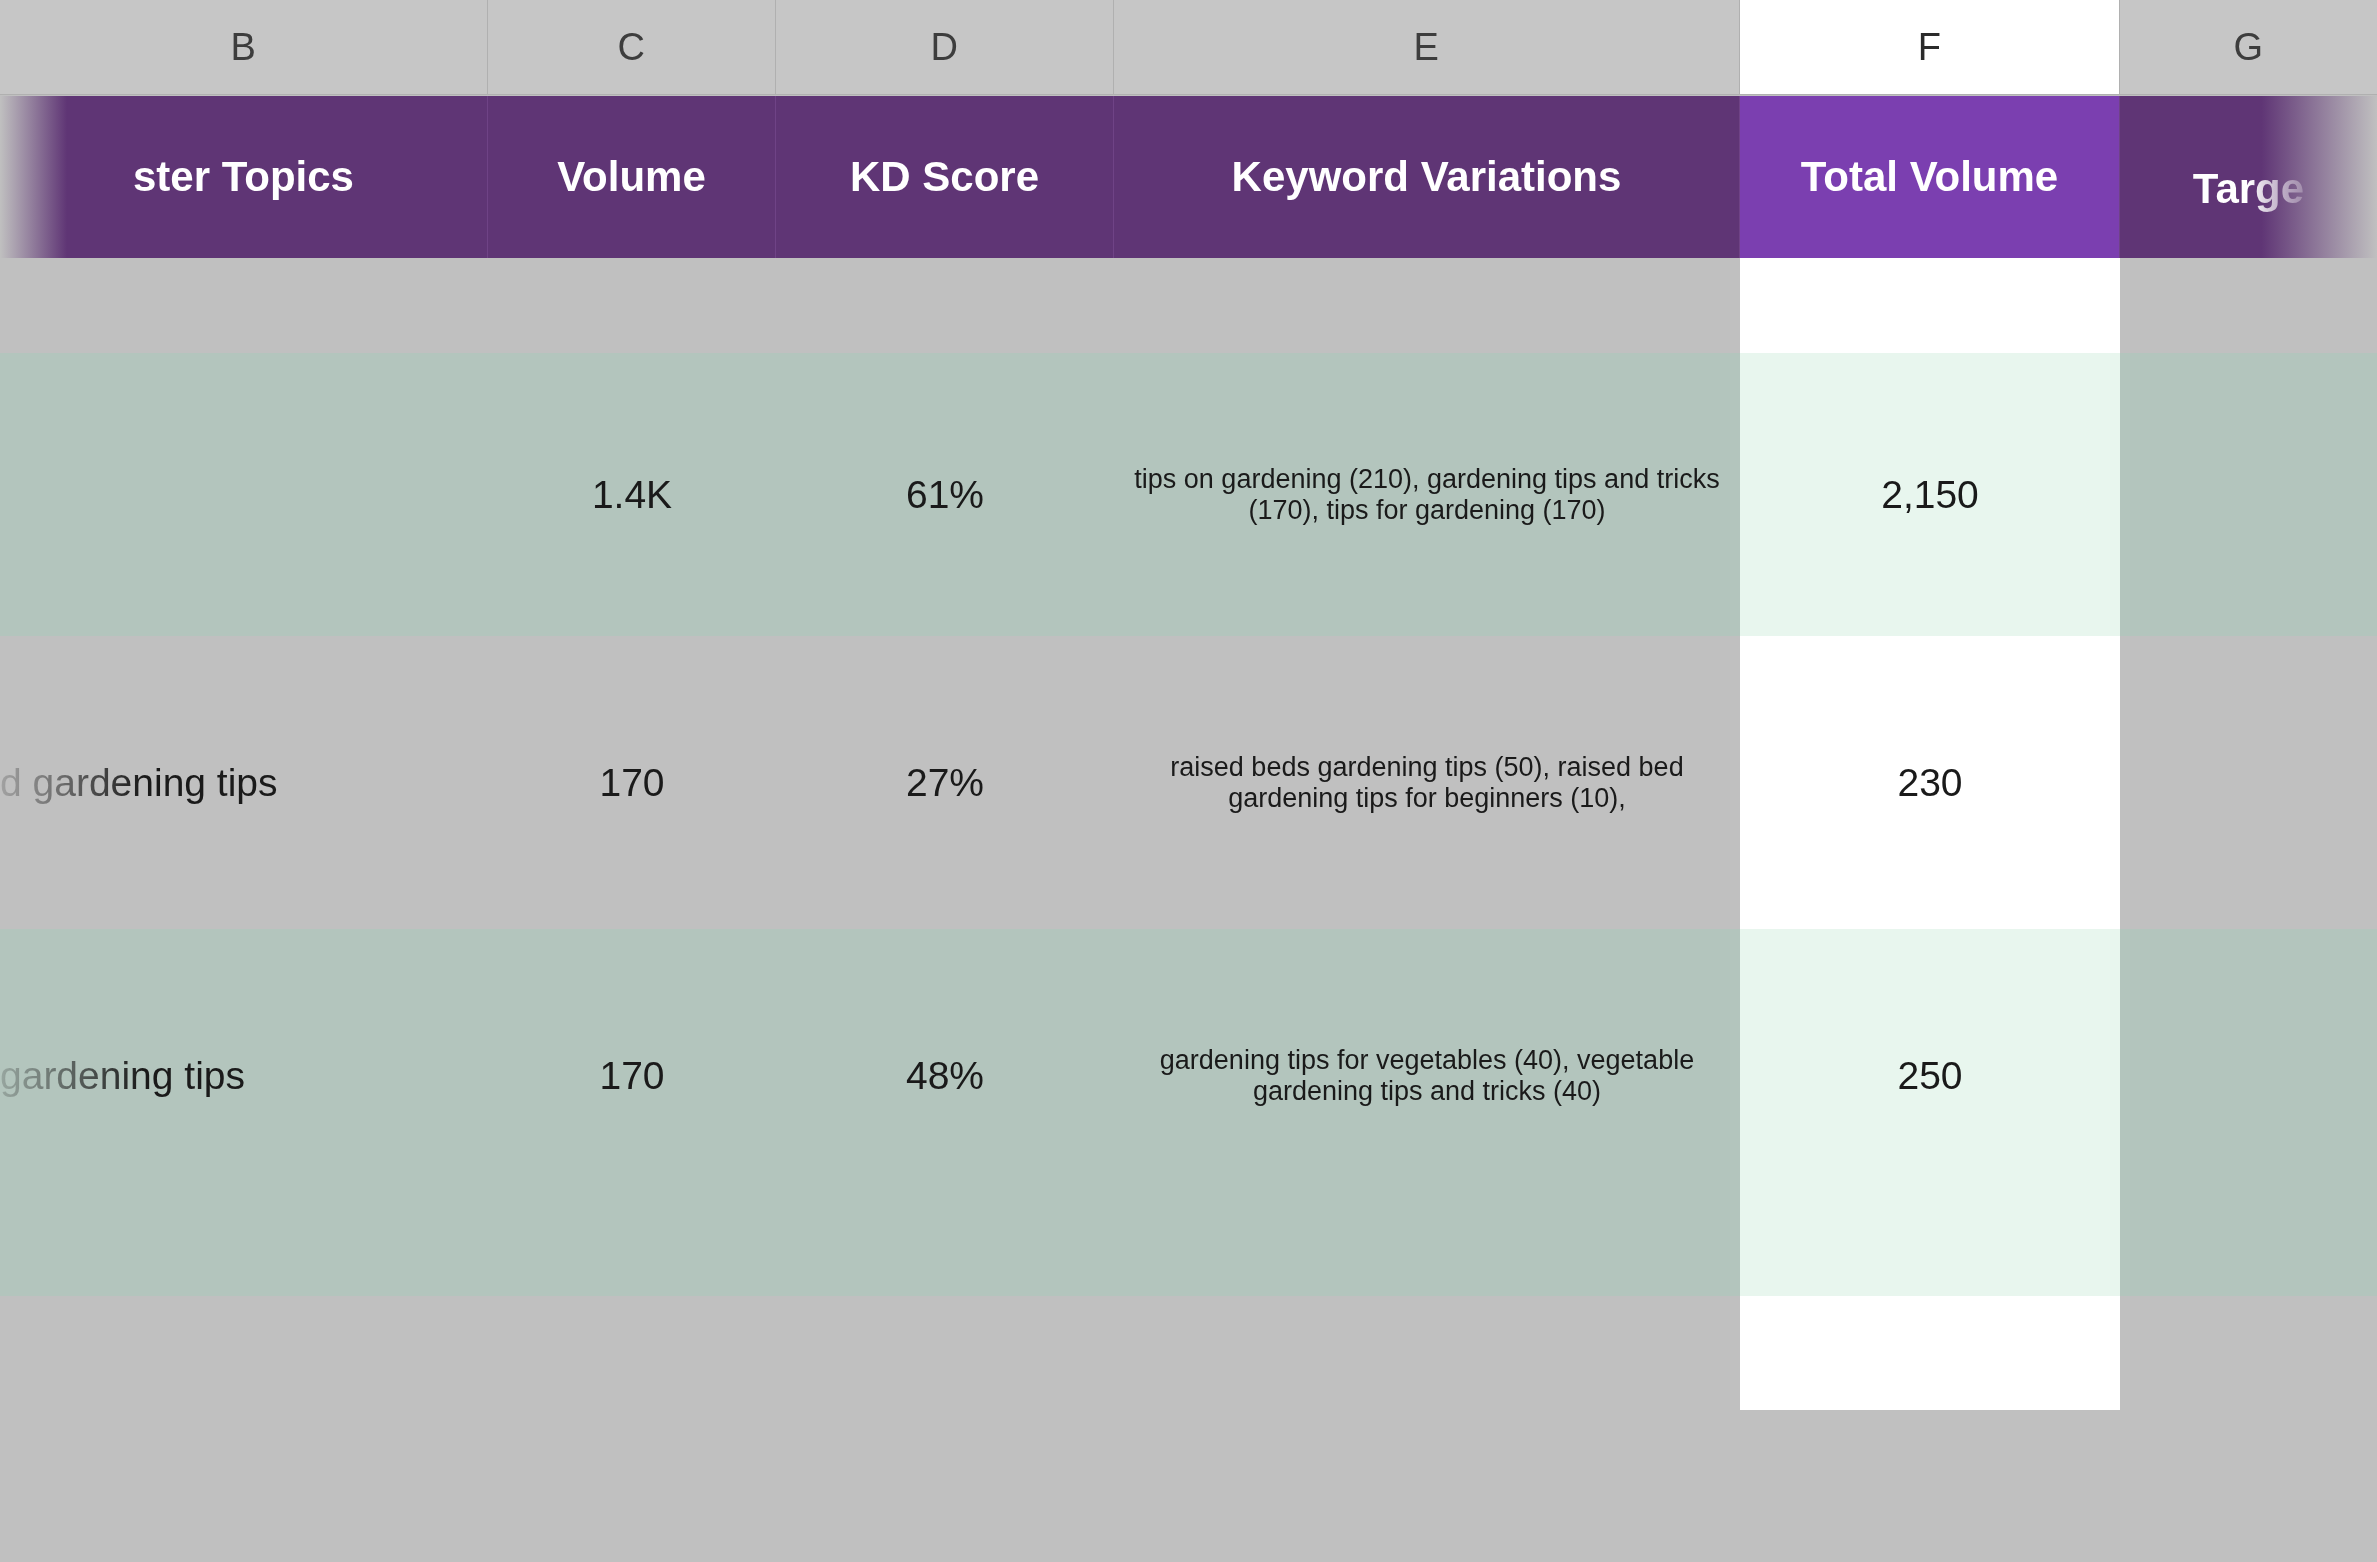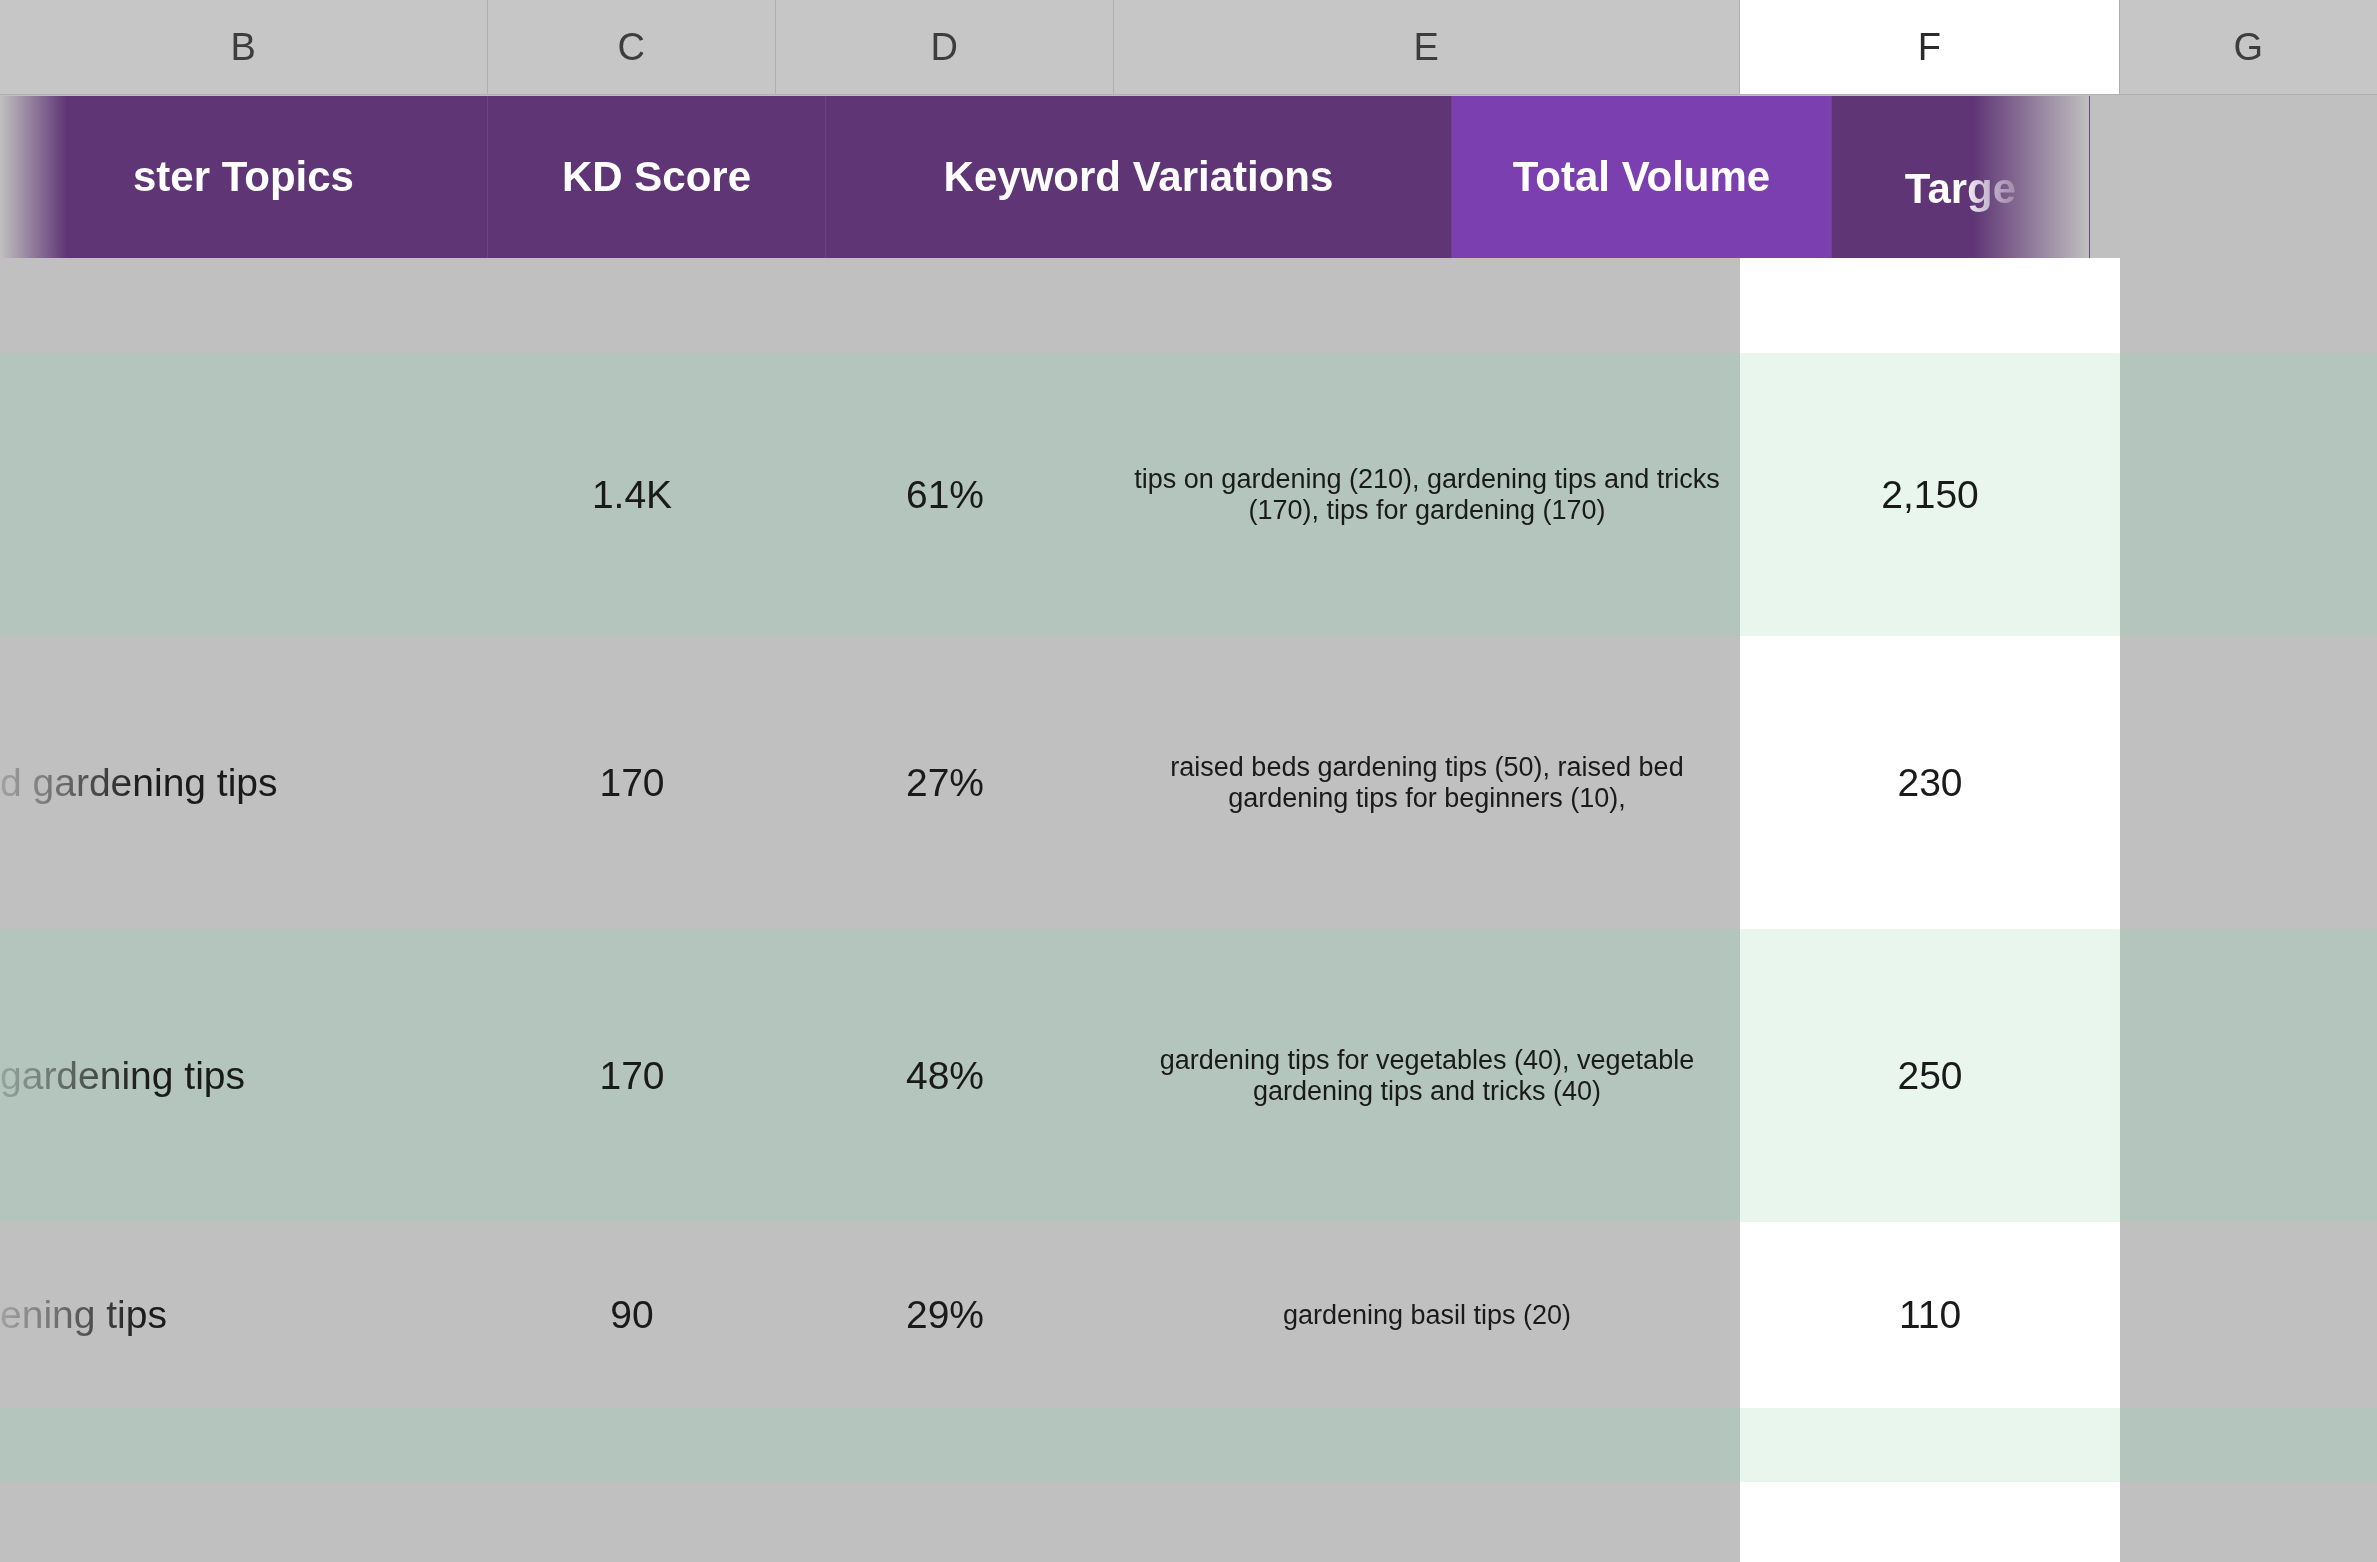--- a/index.html
+++ b/index.html
@@ -206,20 +206,21 @@
     <div class="col-head w-d">D</div>
     <div class="col-head w-e">E</div>
     <div class="col-head w-f active">F</div>
     <div class="col-head w-g">G</div>
   </div>
 
   <div class="grid">
 
     <div class="row row-header">
       <div class="cell col-b w-b">ster Topics</div>
+      <div class="cell col-c w-c">Volume</div>
       <div class="cell col-d w-d">KD Score</div>
       <div class="cell col-e w-e">Keyword Variations</div>
       <div class="cell col-f w-f">Total Volume</div>
       <div class="cell col-g w-g">
         <span class="fade-right">Targe</span>
       </div>
     </div>
 
     <div class="row row-spacer">
       <div class="cell col-b w-b"></div>
@@ -256,30 +257,20 @@
       <div class="cell col-b w-b">
         <span class="fade-left">gardening tips</span>
       </div>
       <div class="cell col-c w-c">170</div>
       <div class="cell col-d w-d">48%</div>
       <div class="cell col-e w-e">gardening tips for vegetables (40), vegetable gardening tips and tricks (40)</div>
       <div class="cell col-f w-f">250</div>
       <div class="cell col-g w-g"></div>
     </div>
 
-    <div class="row row-data" style="height:138px">
-      <div class="cell col-b w-b">
-        <span class="fade-left">ening tips</span>
-      </div>
-      <div class="cell col-c w-c">90</div>
-      <div class="cell col-d w-d">29%</div>
-      <div class="cell col-e w-e">gardening basil tips (20)</div>
-      <div class="cell col-f w-f">110</div>
-      <div class="cell col-g w-g"></div>
-    </div>
 
     <div class="row row-tail">
       <div class="cell col-b w-b"></div>
       <div class="cell col-c w-c"></div>
       <div class="cell col-d w-d"></div>
       <div class="cell col-e w-e"></div>
       <div class="cell col-f w-f"></div>
       <div class="cell col-g w-g"></div>
     </div>
 

